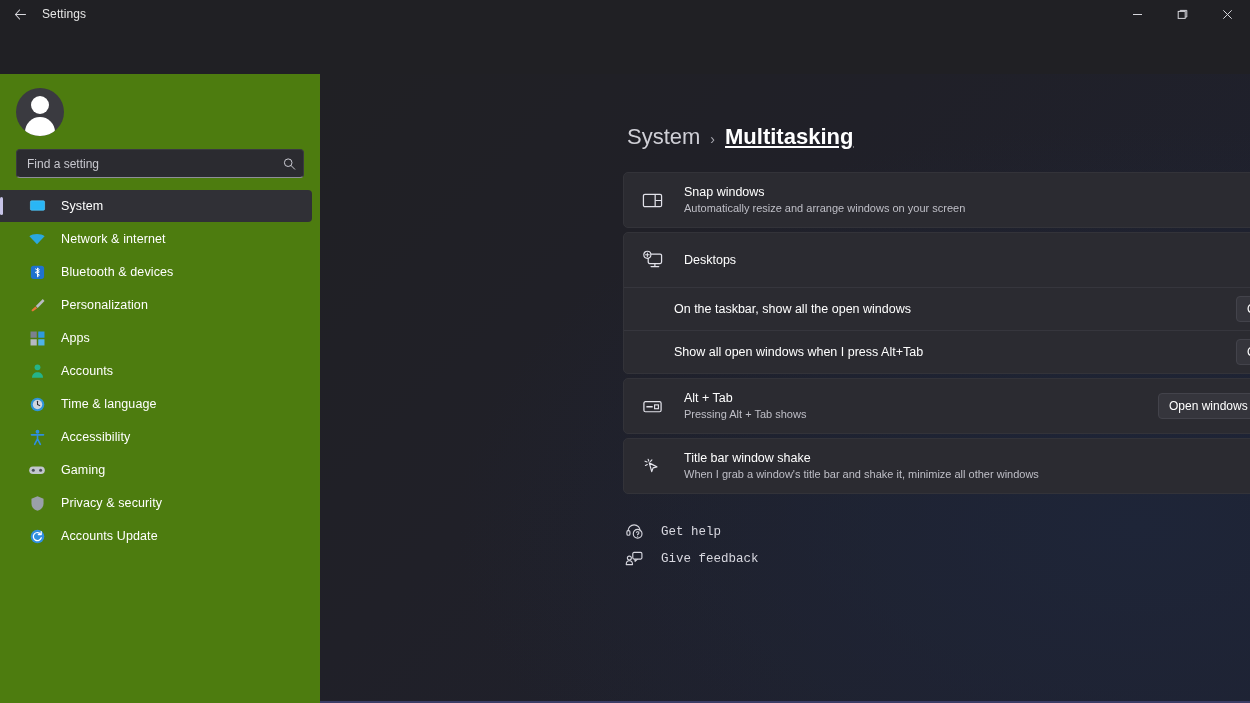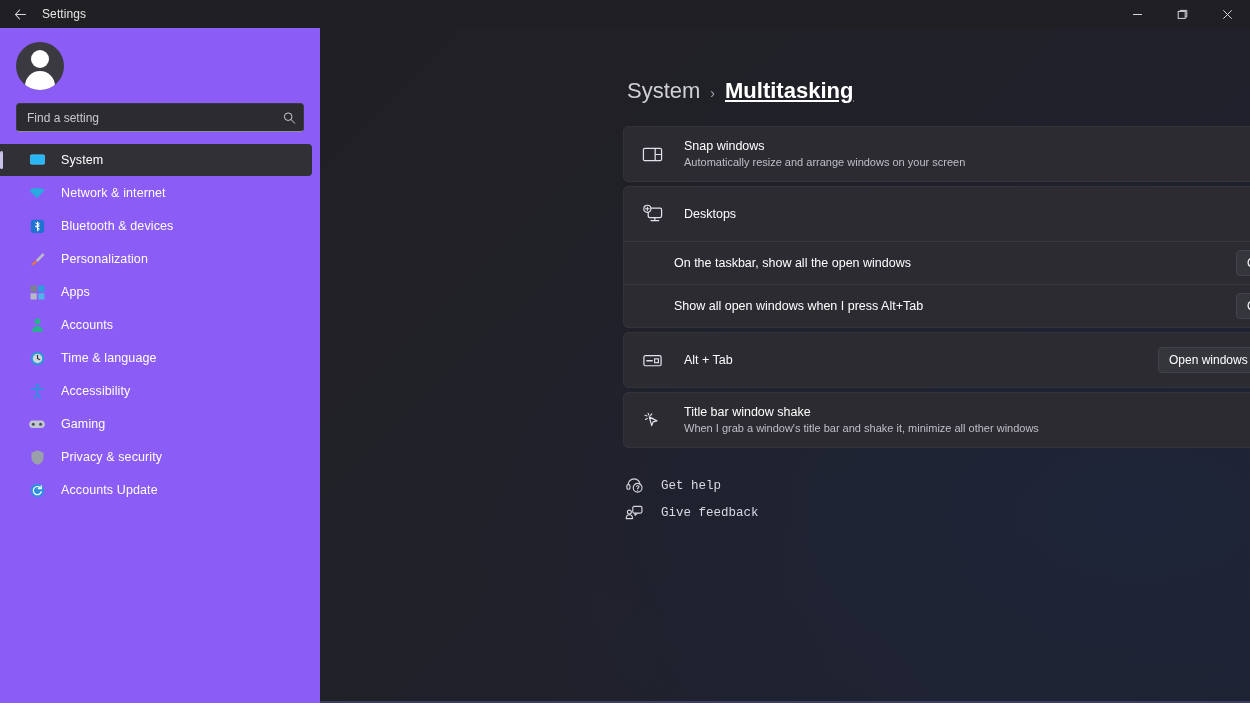--- a/index.html
+++ b/index.html
@@ -17,20 +17,21 @@
     position: relative;
   }
 
   
   .app-window {
     position: absolute;
     inset: 0;
     display: flex;
     flex-direction: column;
     background: #202024;
+    gap: 46px;
   }
 
   
   .titlebar {
     height: 28px;
     flex: 0 0 28px;
     display: flex;
     align-items: center;
     background: #202024;
     position: relative;
@@ -73,21 +74,21 @@
     flex: 1;
     display: flex;
     min-height: 0;
     position: relative;
   }
 
   
   .sidebar {
     width: 320px;
     flex: 0 0 320px;
-    background: #8b5cf6;
+    background: #4d7c0f;
     padding: 0;
     position: relative;
     z-index: 10;
   }
 
   .avatar-area {
     padding: 14px 0 0 16px;
   }
   .avatar {
     width: 48px;
@@ -606,20 +607,21 @@
             <div class="card-row">
               <span class="row-icon">
                 <svg width="21" height="21" viewBox="0 0 22 22">
                   <rect x="2" y="6" width="18" height="10.5" rx="1.6" fill="none" stroke="#e2e2ea" stroke-width="1.3"></rect>
                   <line x1="4.6" y1="11.2" x2="11.2" y2="11.2" stroke="#e2e2ea" stroke-width="1.6"></line>
                   <rect x="13.2" y="9.3" width="4" height="4" fill="none" stroke="#e2e2ea" stroke-width="1.2"></rect>
                 </svg>
               </span>
               <div class="row-text">
                 <div class="row-title">Alt + Tab</div>
+                <div class="row-sub">Pressing Alt + Tab shows</div>
               </div>
               <div class="row-right">
                 <div class="dropdown dd-alttab">
                   <span class="dd-text">Open windows and 5 most recent tabs in M</span>
 
                 </div>
               </div>
             </div>
           </div>
 

